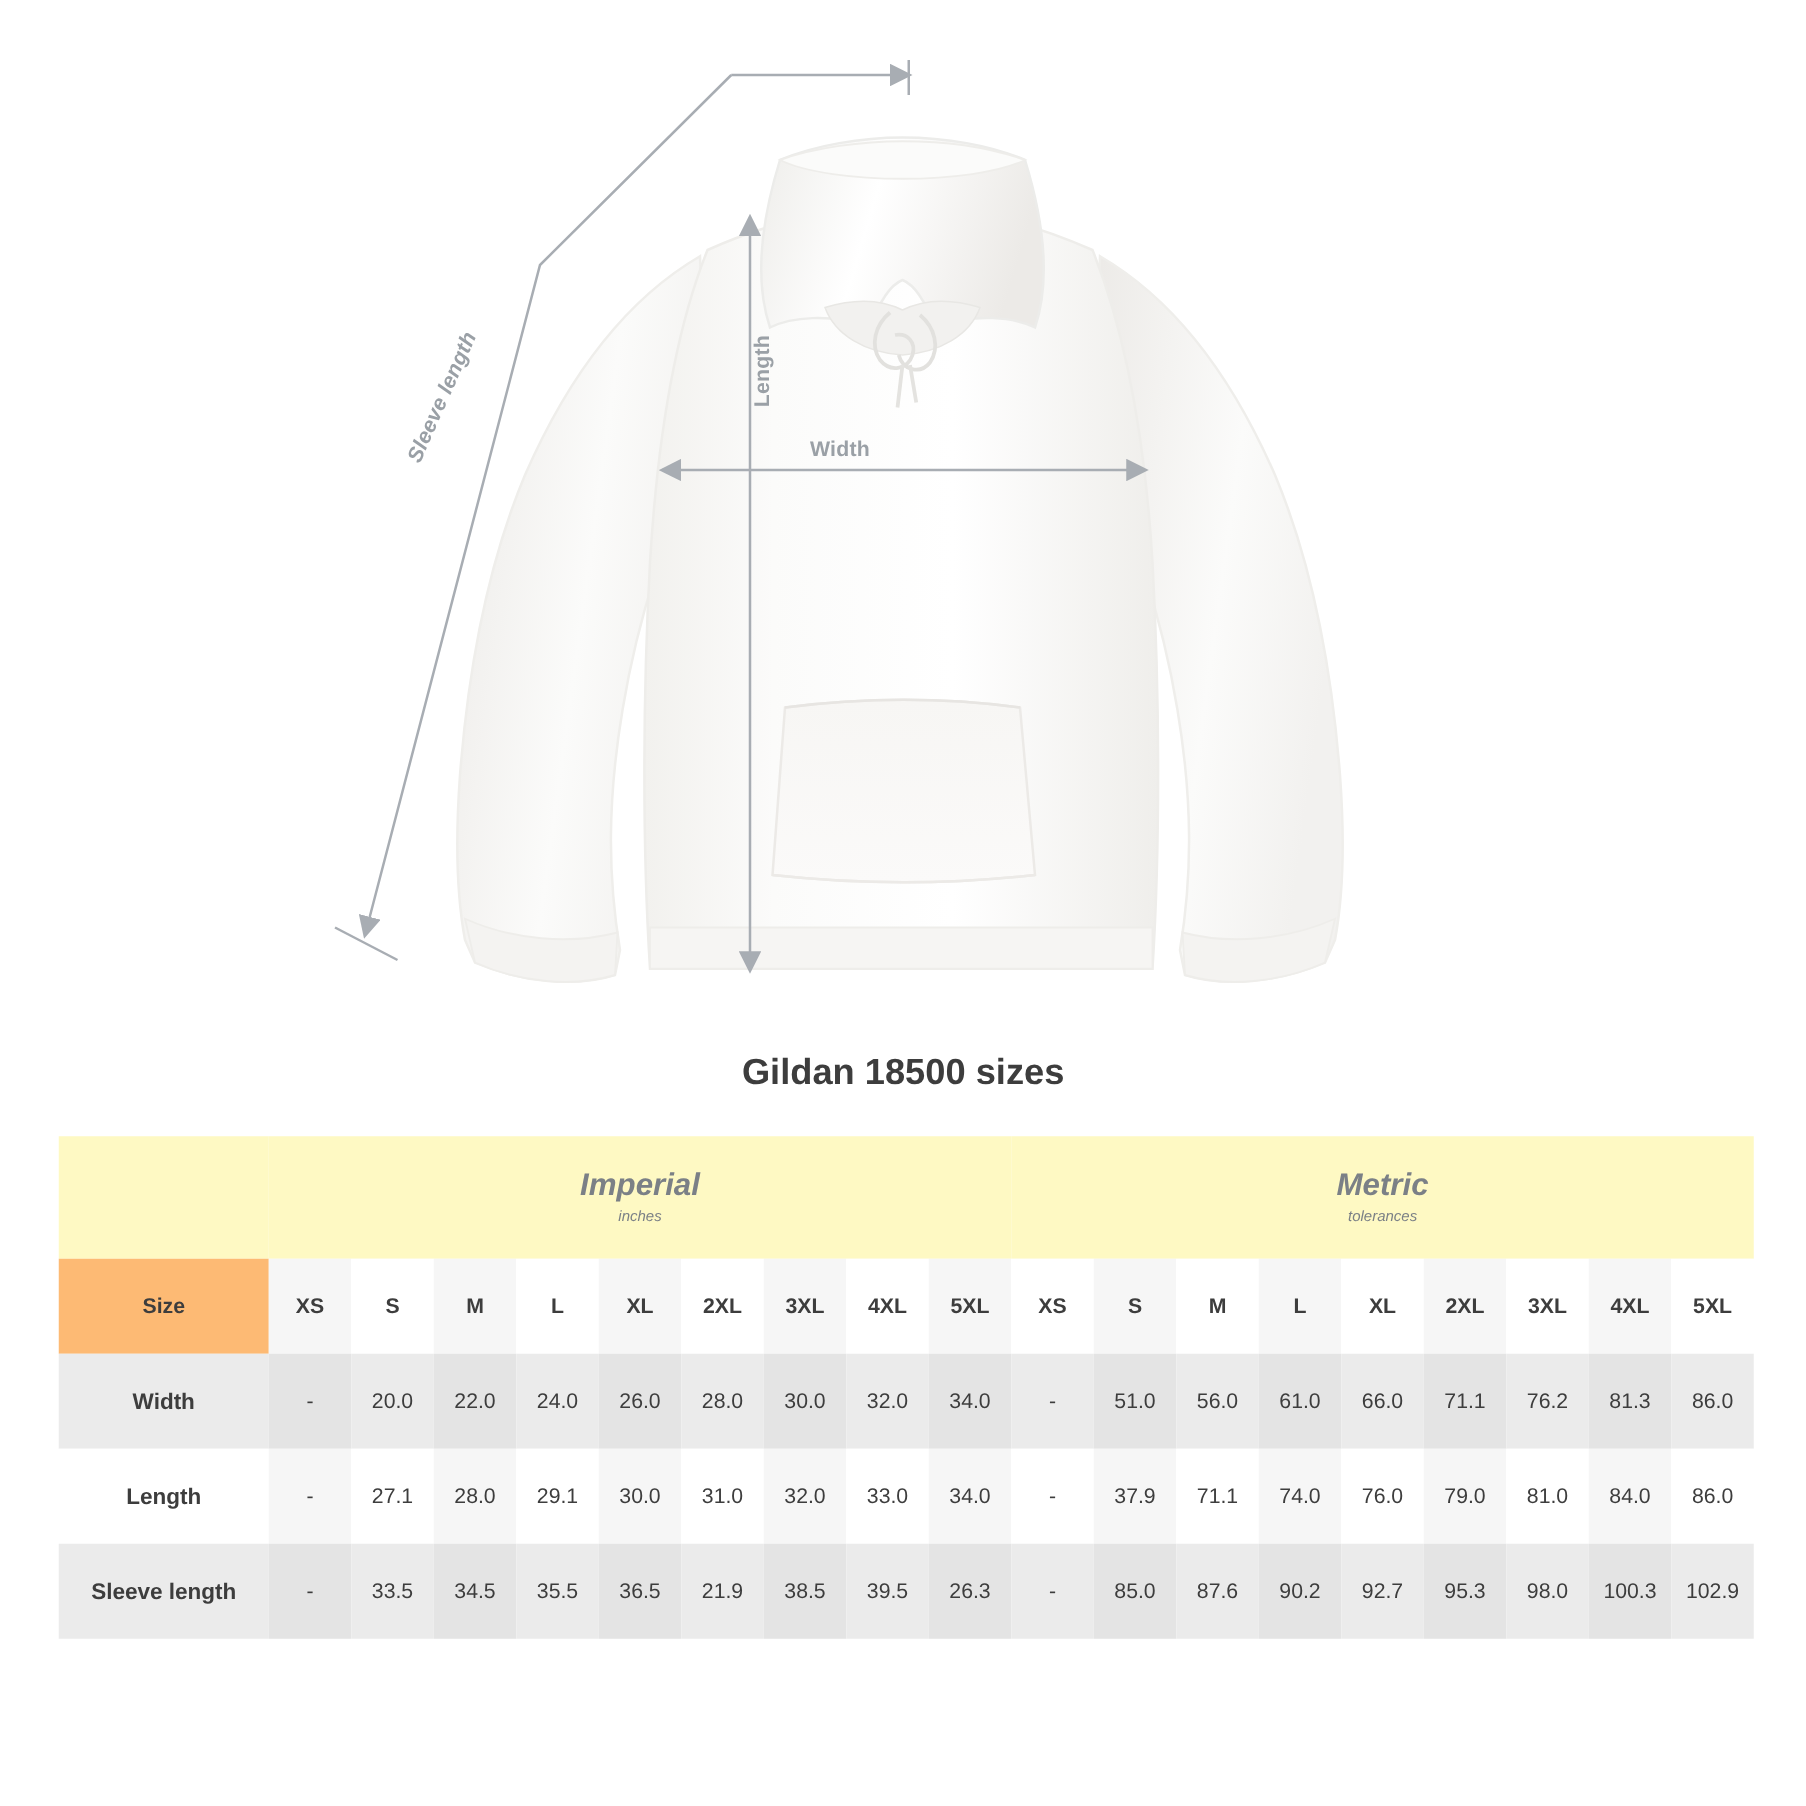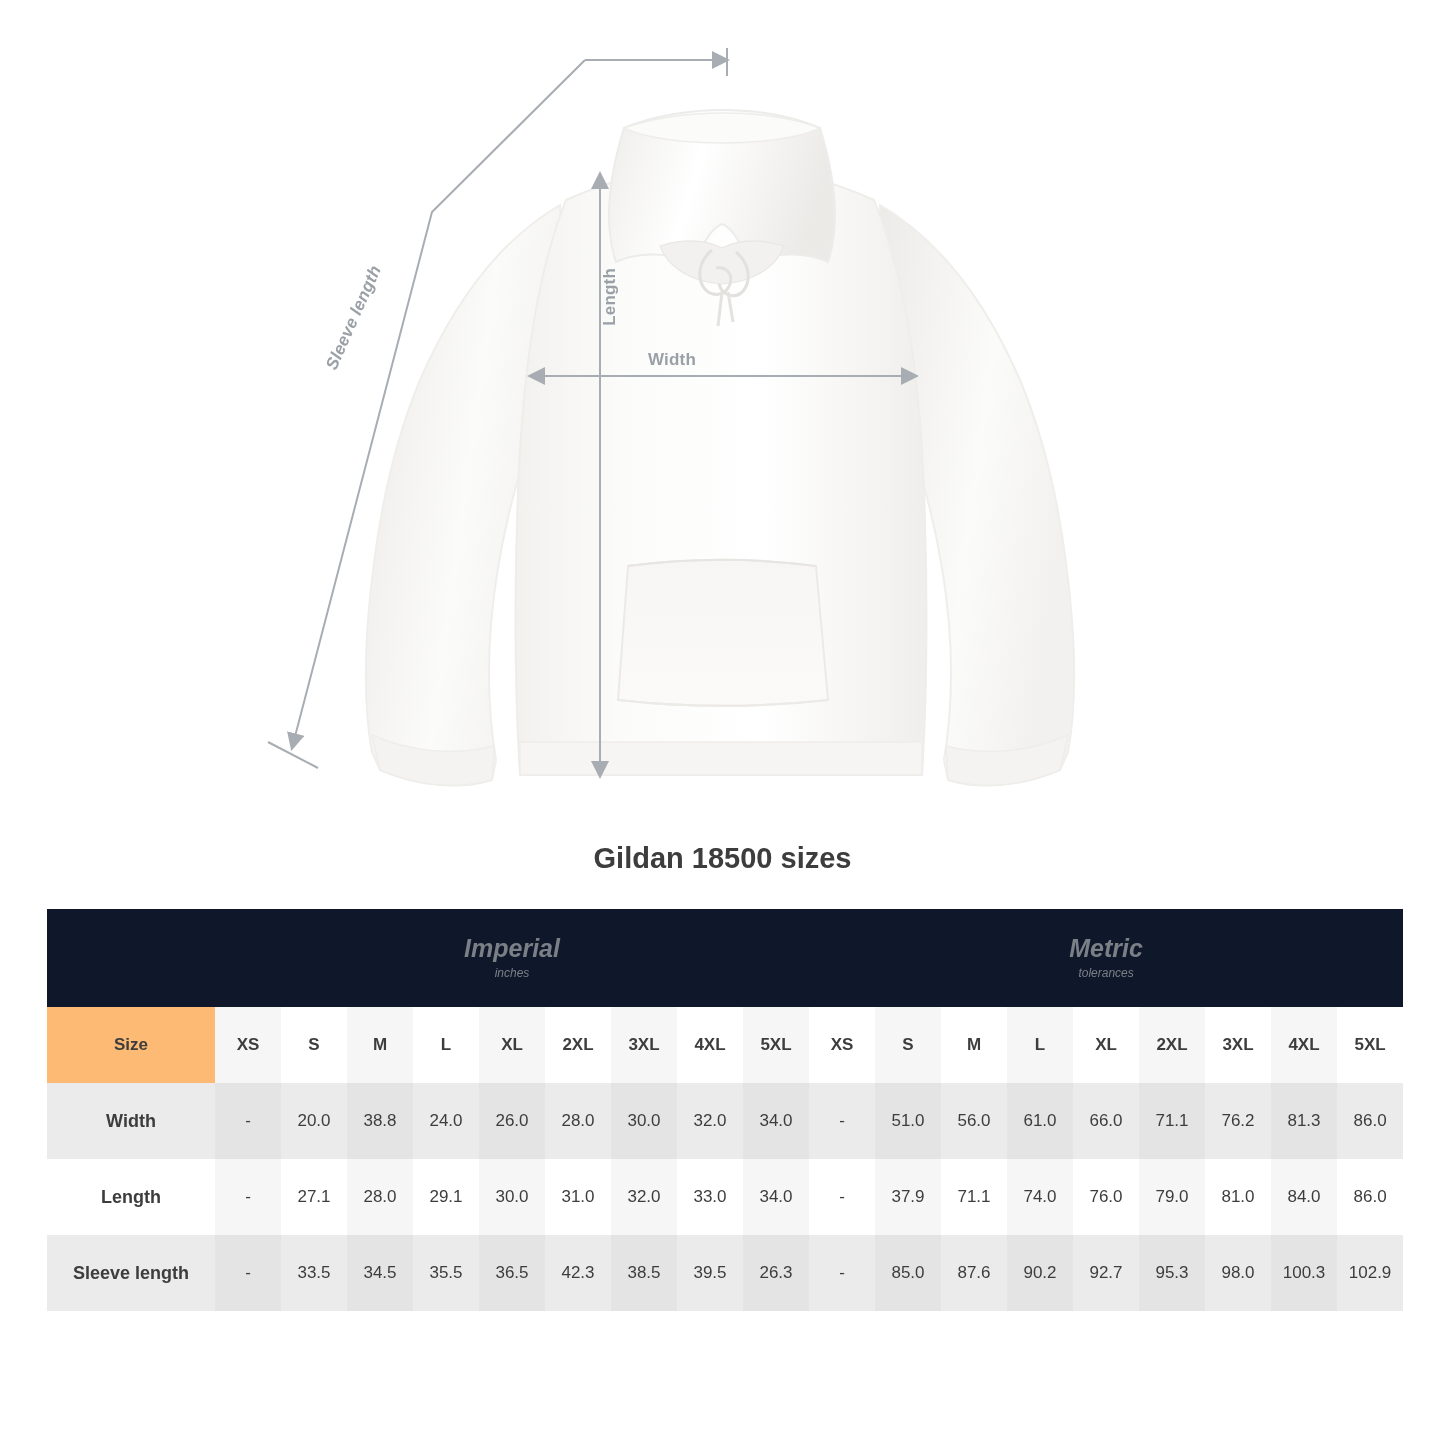--- a/index.html
+++ b/index.html
@@ -89,21 +89,21 @@
     width: 100%;
     table-layout: fixed;
   }
   table.size-table td, table.size-table th {
     border: 0;
     text-align: center;
     font-size: 17px;
     color: #3d3d3d;
   }
   .unit-header td {
-    background: #0f172a;
+    background: #fef9c3;
     height: 96px;
     vertical-align: middle;
   }
   .unit-title {
     font-size: 25px;
     font-style: italic;
     font-weight: bold;
     color: #7b8086;
     line-height: 1.25;
   }
@@ -296,21 +296,21 @@
         <td class="sizecell">2XL</td>
         <td>3XL</td>
         <td class="sizecell">4XL</td>
         <td>5XL</td>
       </tr>
 
       <tr class="data-row shade">
         <td class="rowlabel">Width</td>
         <td class="sizecell">-</td>
         <td>20.0</td>
-        <td class="sizecell">38.8</td>
+        <td class="sizecell">22.0</td>
         <td>24.0</td>
         <td class="sizecell">26.0</td>
         <td>28.0</td>
         <td class="sizecell">30.0</td>
         <td>32.0</td>
         <td class="sizecell">34.0</td>
         <td>-</td>
         <td class="sizecell">51.0</td>
         <td>56.0</td>
         <td class="sizecell">61.0</td>
@@ -343,21 +343,21 @@
         <td>86.0</td>
       </tr>
 
       <tr class="data-row shade">
         <td class="rowlabel">Sleeve length</td>
         <td class="sizecell">-</td>
         <td>33.5</td>
         <td class="sizecell">34.5</td>
         <td>35.5</td>
         <td class="sizecell">36.5</td>
-        <td>42.3</td>
+        <td>21.9</td>
         <td class="sizecell">38.5</td>
         <td>39.5</td>
         <td class="sizecell">26.3</td>
         <td>-</td>
         <td class="sizecell">85.0</td>
         <td>87.6</td>
         <td class="sizecell">90.2</td>
         <td>92.7</td>
         <td class="sizecell">95.3</td>
         <td>98.0</td>

